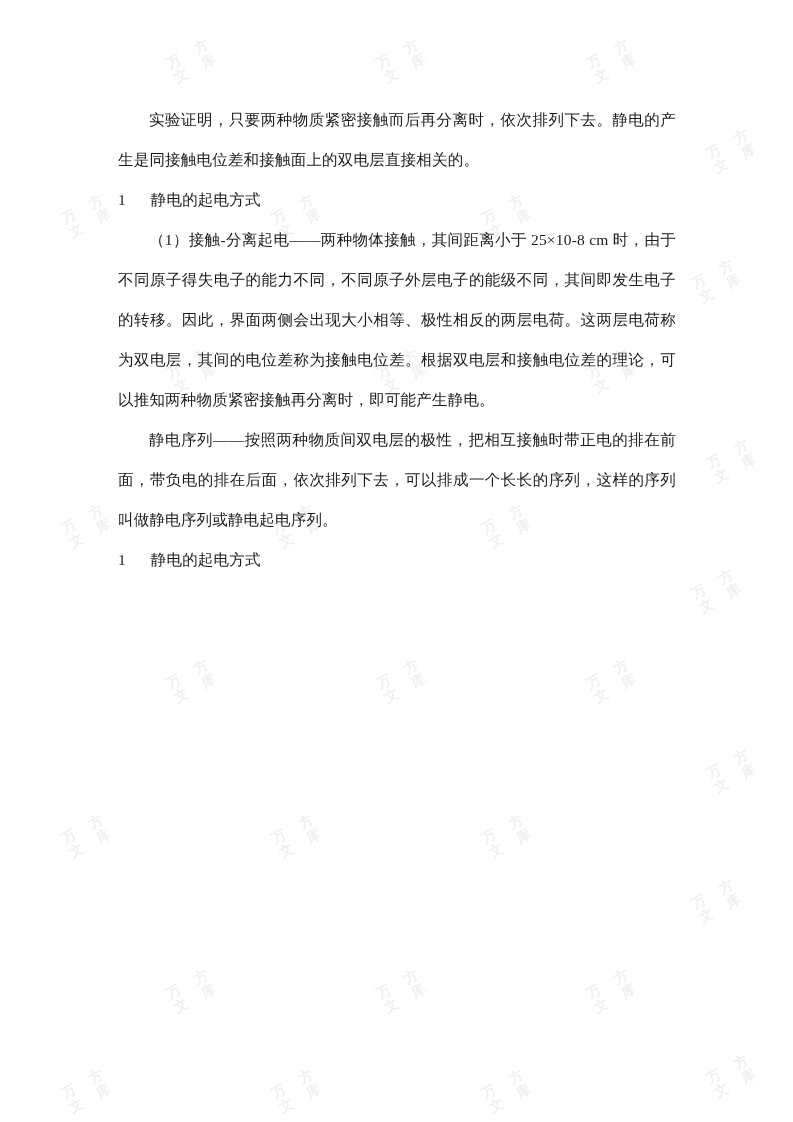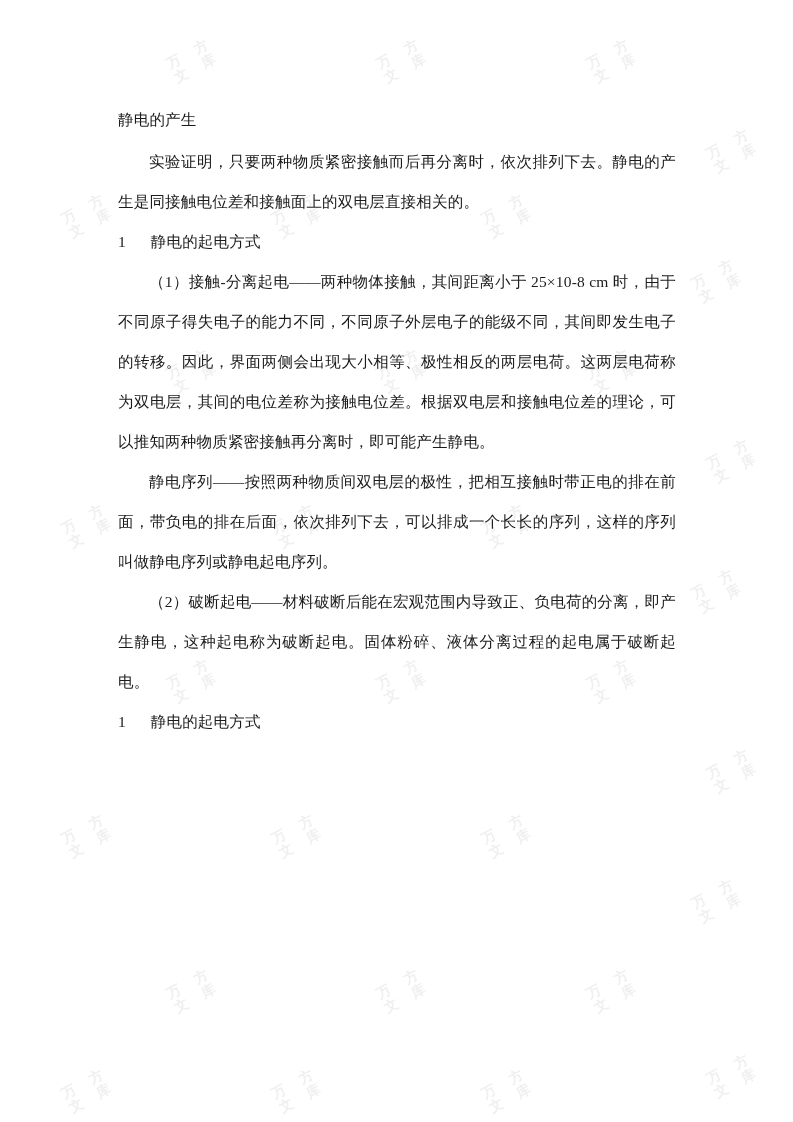--- a/index.html
+++ b/index.html
@@ -396,22 +396,20 @@
             <span>万</span>
             <span>方</span>
             <span>文</span>
             <span>库</span>
           </div>
         </div>
       </div>
     </div>
 
   <div class="doc-body">
-    <p class="para title">静电的产生</p>
     <p class="para indent">实验证明，只要两种物质紧密接触而后再分离时，依次排列下去。静电的产生是同接触电位差和接触面上的双电层直接相关的。</p>
     <p class="para heading"><span class="num">1</span><span>静电的起电方式</span></p>
     <p class="para indent">（1）接触-分离起电——两种物体接触，其间距离小于 25×10-8 cm 时，由于不同原子得失电子的能力不同，不同原子外层电子的能级不同，其间即发生电子的转移。因此，界面两侧会出现大小相等、极性相反的两层电荷。这两层电荷称为双电层，其间的电位差称为接触电位差。根据双电层和接触电位差的理论，可以推知两种物质紧密接触再分离时，即可能产生静电。</p>
     <p class="para indent">静电序列——按照两种物质间双电层的极性，把相互接触时带正电的排在前面，带负电的排在后面，依次排列下去，可以排成一个长长的序列，这样的序列叫做静电序列或静电起电序列。</p>
-    <p class="para indent">（2）破断起电——材料破断后能在宏观范围内导致正、负电荷的分离，即产生静电，这种起电称为破断起电。固体粉碎、液体分离过程的起电属于破断起电。</p>
     <p class="para heading"><span class="num">1</span><span>静电的起电方式</span></p>
   </div>
 
 </div>
 
 </body></html>

